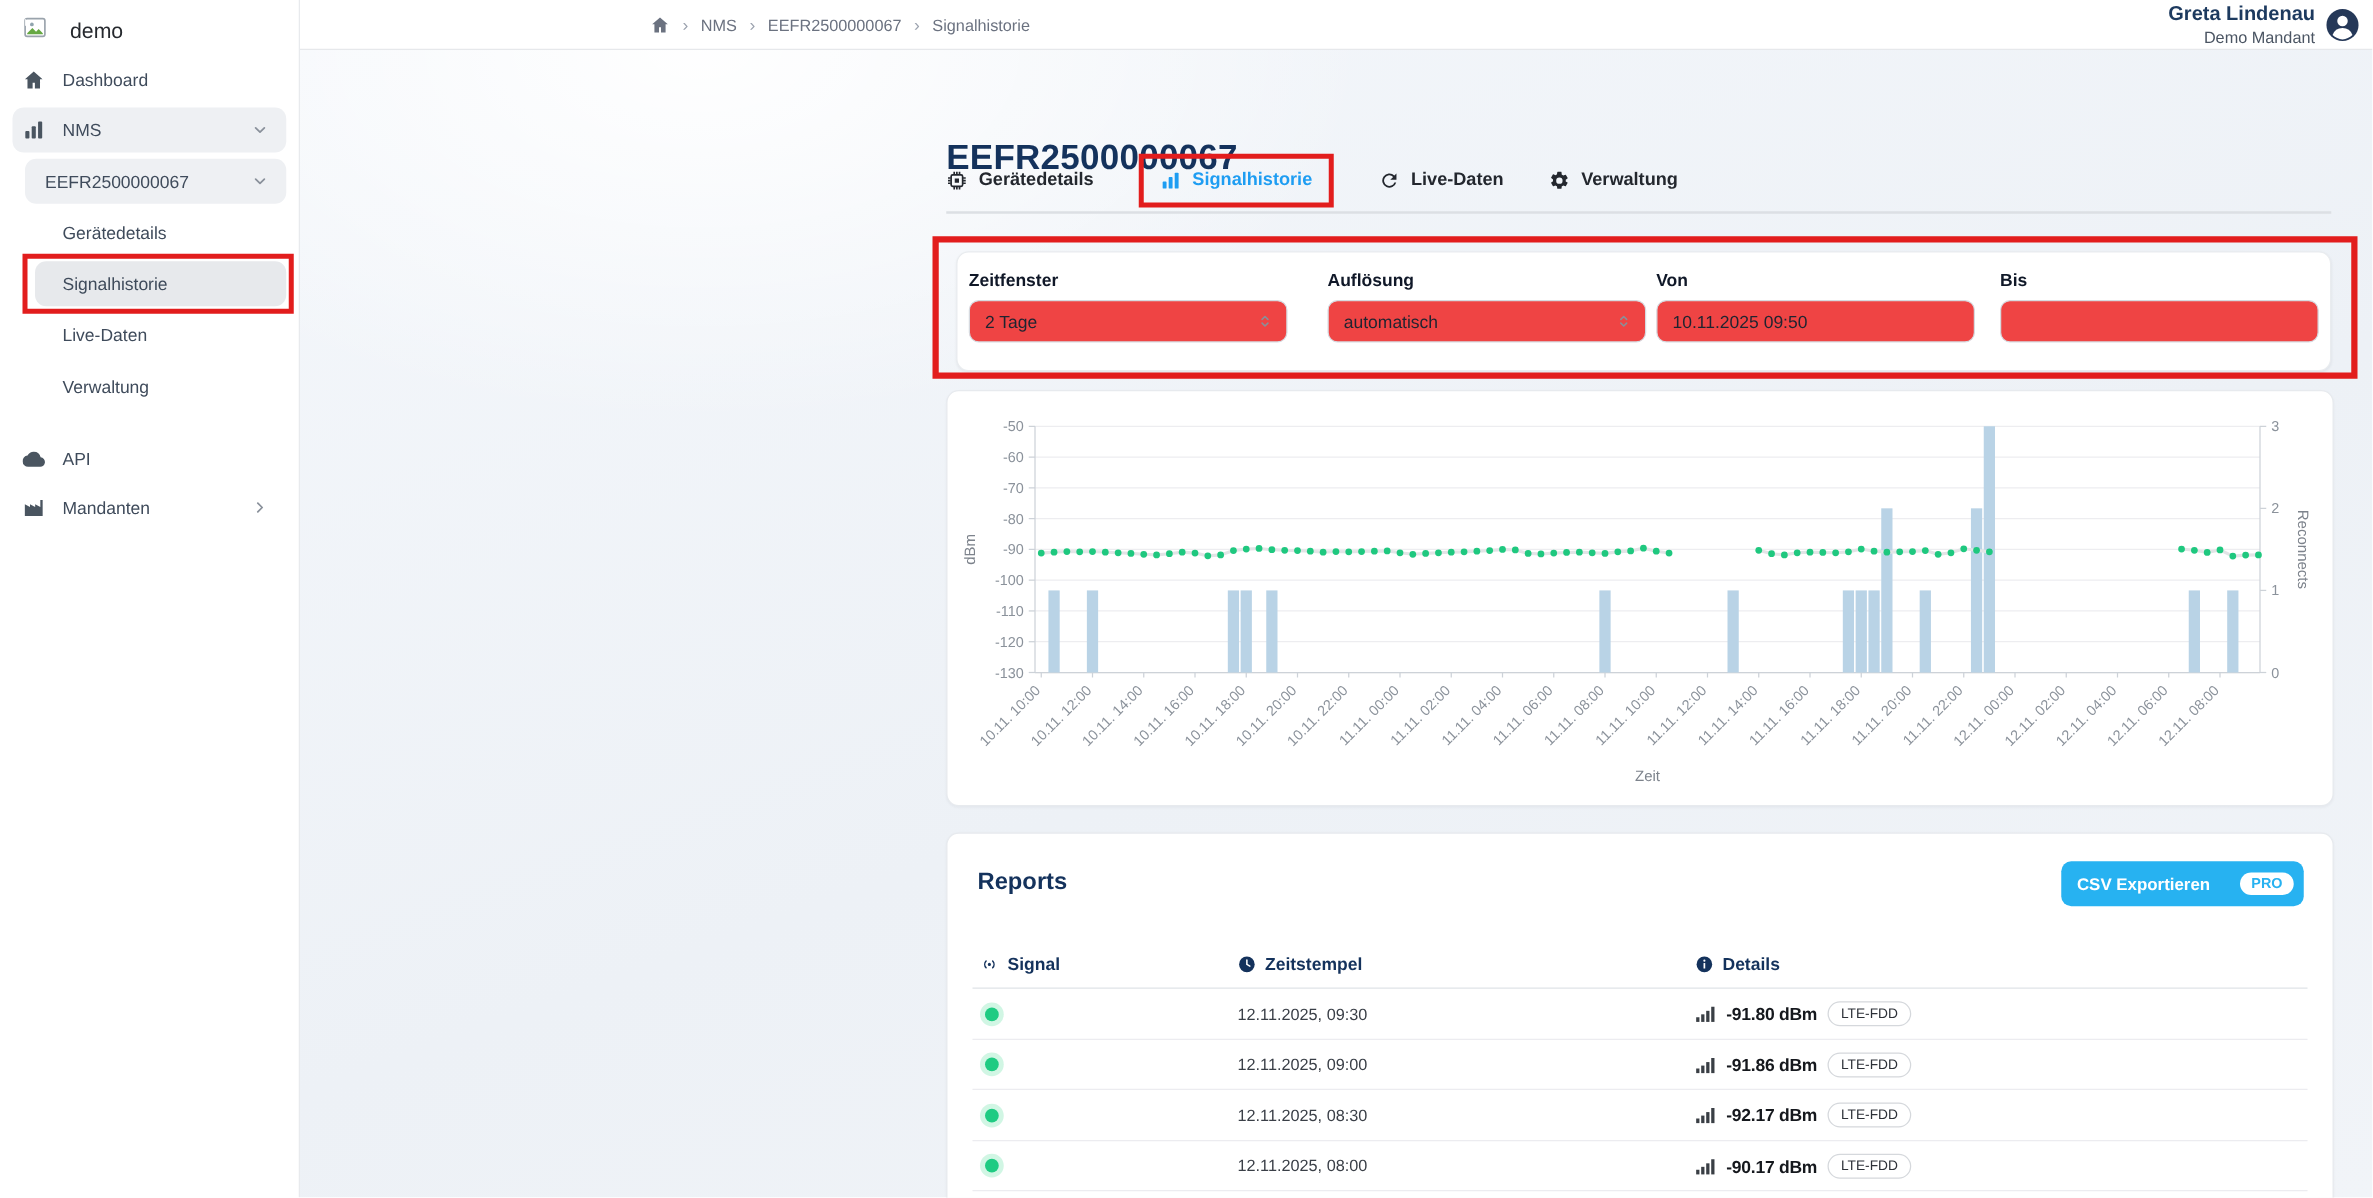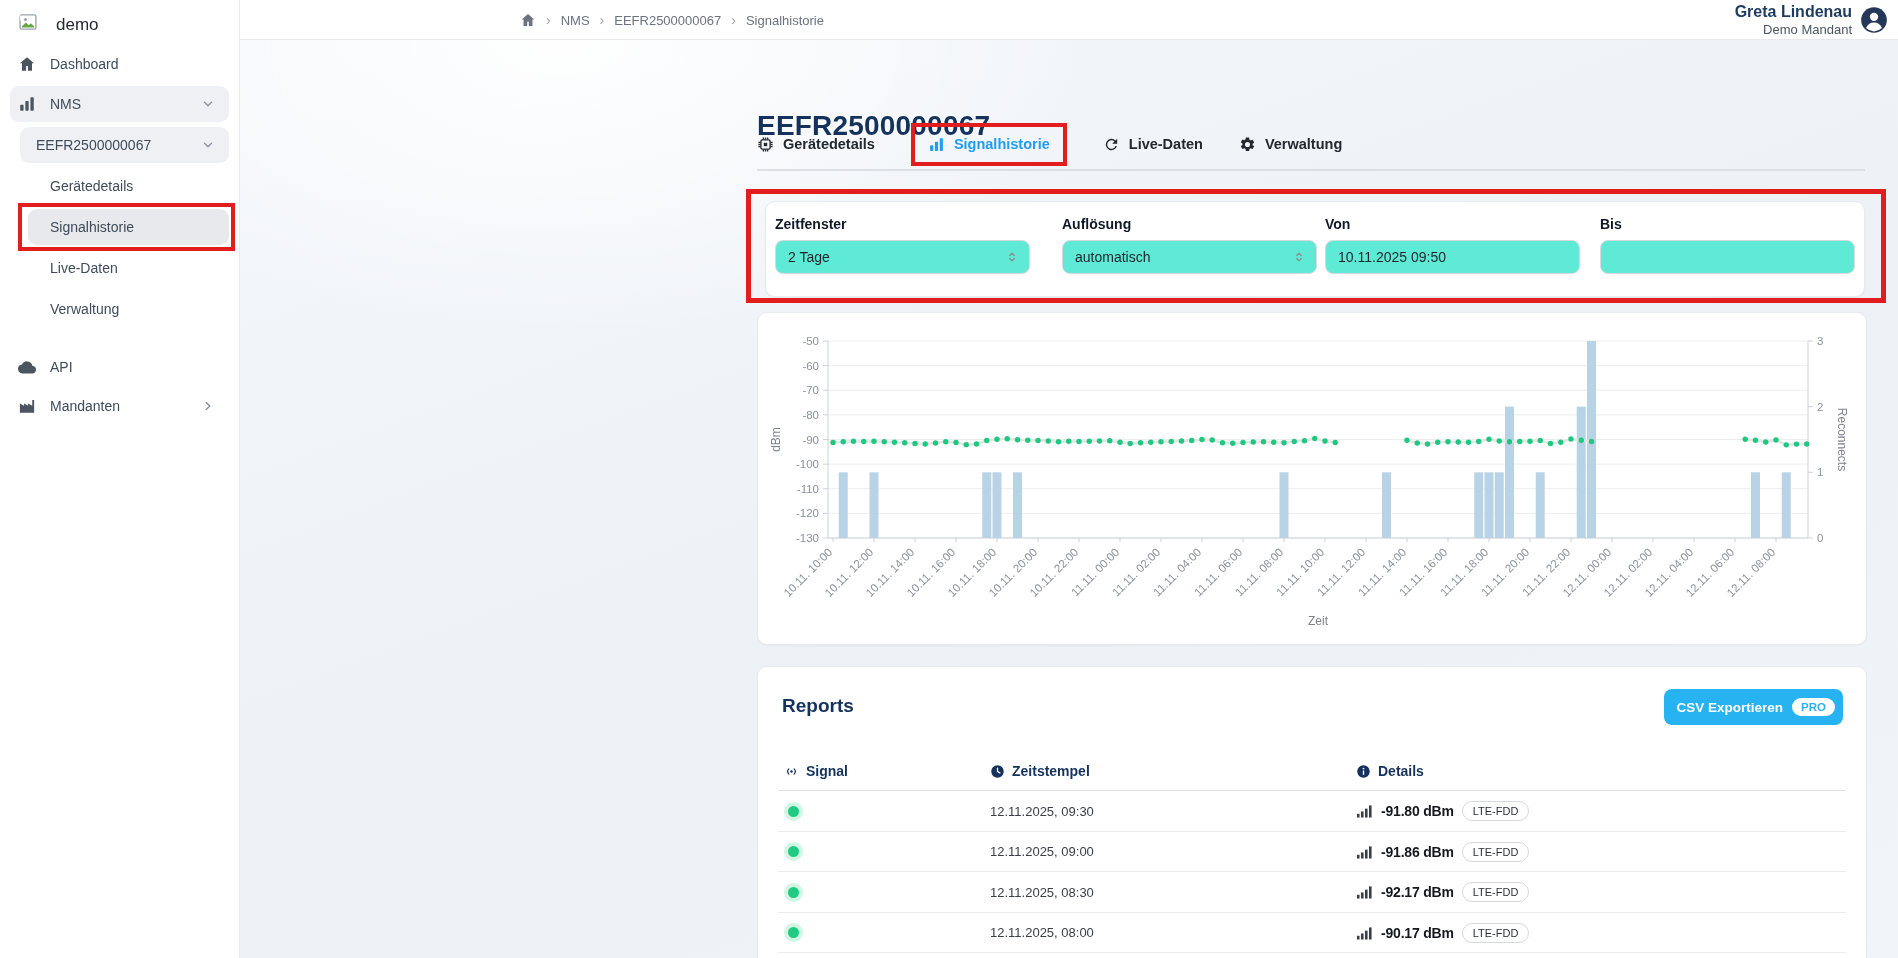--- a/index.html
+++ b/index.html
@@ -51,32 +51,32 @@
   .tab .ic svg { width:17px; height:17px; }
   .tab.active { color:#1e9df2; }
   .tab.annotated { border:4px solid #e21d1d; padding:9px 13px; }
   .tab-divider { position:absolute; left:517px; top:129px; width:1108px; height:2px; background:#dcdfe4; }
 
   
   .filter-frame { position:absolute; left:506px; top:149px; width:1140px; height:114px; border:5px solid #e21d1d; z-index:15; pointer-events:none; }
   .filter-card { position:absolute; left:525px; top:161px; width:1100px; height:96px; background:#fff; border:1px solid #e9ecef; border-radius:10px; box-shadow:0 1px 2px rgba(16,24,40,.05); }
   .field { position:absolute; top:14px; width:255px; }
   .field .flabel { font-size:14px; font-weight:bold; color:#101828; margin-bottom:8px; }
-  .control { height:34px; border:1px solid #d6dae0; border-radius:8px; background:#5eead4; display:flex; align-items:center; justify-content:space-between; padding:0 10px 0 12px; font-size:14px; color:#1f2430; cursor:pointer; }
+  .control { height:34px; border:1px solid #d6dae0; border-radius:8px; background:#ef4444; display:flex; align-items:center; justify-content:space-between; padding:0 10px 0 12px; font-size:14px; color:#1f2430; cursor:pointer; }
   .control input { border:0; outline:0; width:100%; font:inherit; color:inherit; background:transparent; }
   .control .ud { width:14px; height:14px; color:#8a8f98; display:flex; }
   .control .ud svg { width:14px; height:14px; }
 
   .card { position:absolute; background:#fff; border:1px solid #e7eaee; border-radius:10px; box-shadow:0 1px 2px rgba(16,24,40,.04); }
   .chart-card { left:517px; top:272px; width:1110px; height:333px; }
   .reports-card { left:517px; top:626px; width:1110px; height:360px; }
 
   
   .reports-title { position:absolute; left:24px; top:28px; font-size:19px; font-weight:800; color:#14325c; }
-  .csv-btn { position:absolute; right:23px; top:22px; height:36px; background:#27b2f1; border:0; border-radius:8px; display:flex; align-items:center; gap:9px; padding:0 8px 0 13px; cursor:pointer; }
+  .csv-btn { position:absolute; right:23px; top:22px; height:36px; background:#27b2f1; border:0; border-radius:8px; display:flex; align-items:center; gap:24px; padding:0 8px 0 13px; cursor:pointer; }
   .csv-label { font-size:13.5px; font-weight:bold; color:#fff; }
   .pro-pill { background:#fff; color:#27b2f1; font-size:11.5px; font-weight:bold; border-radius:11px; padding:3px 9px; }
   .rtable { position:absolute; left:20px; right:20px; top:88px; }
   .thead { position:relative; height:36px; border-bottom:1px solid #dfe3e8; }
   .th { position:absolute; top:8px; display:flex; align-items:center; gap:7px; font-size:14px; font-weight:bold; color:#14325c; }
   .th .ic { width:15px; height:15px; display:flex; color:#14325c; }
   .th .ic svg { width:15px; height:15px; }
   .t-row { position:relative; height:40.5px; border-bottom:1px solid #ececf0; }
   .cell { position:absolute; top:0; height:40.5px; display:flex; align-items:center; }
   .status-dot { width:11px; height:11px; border-radius:50%; background:#1fcb82; box-shadow:0 0 0 4px rgba(46,213,134,.22); }

